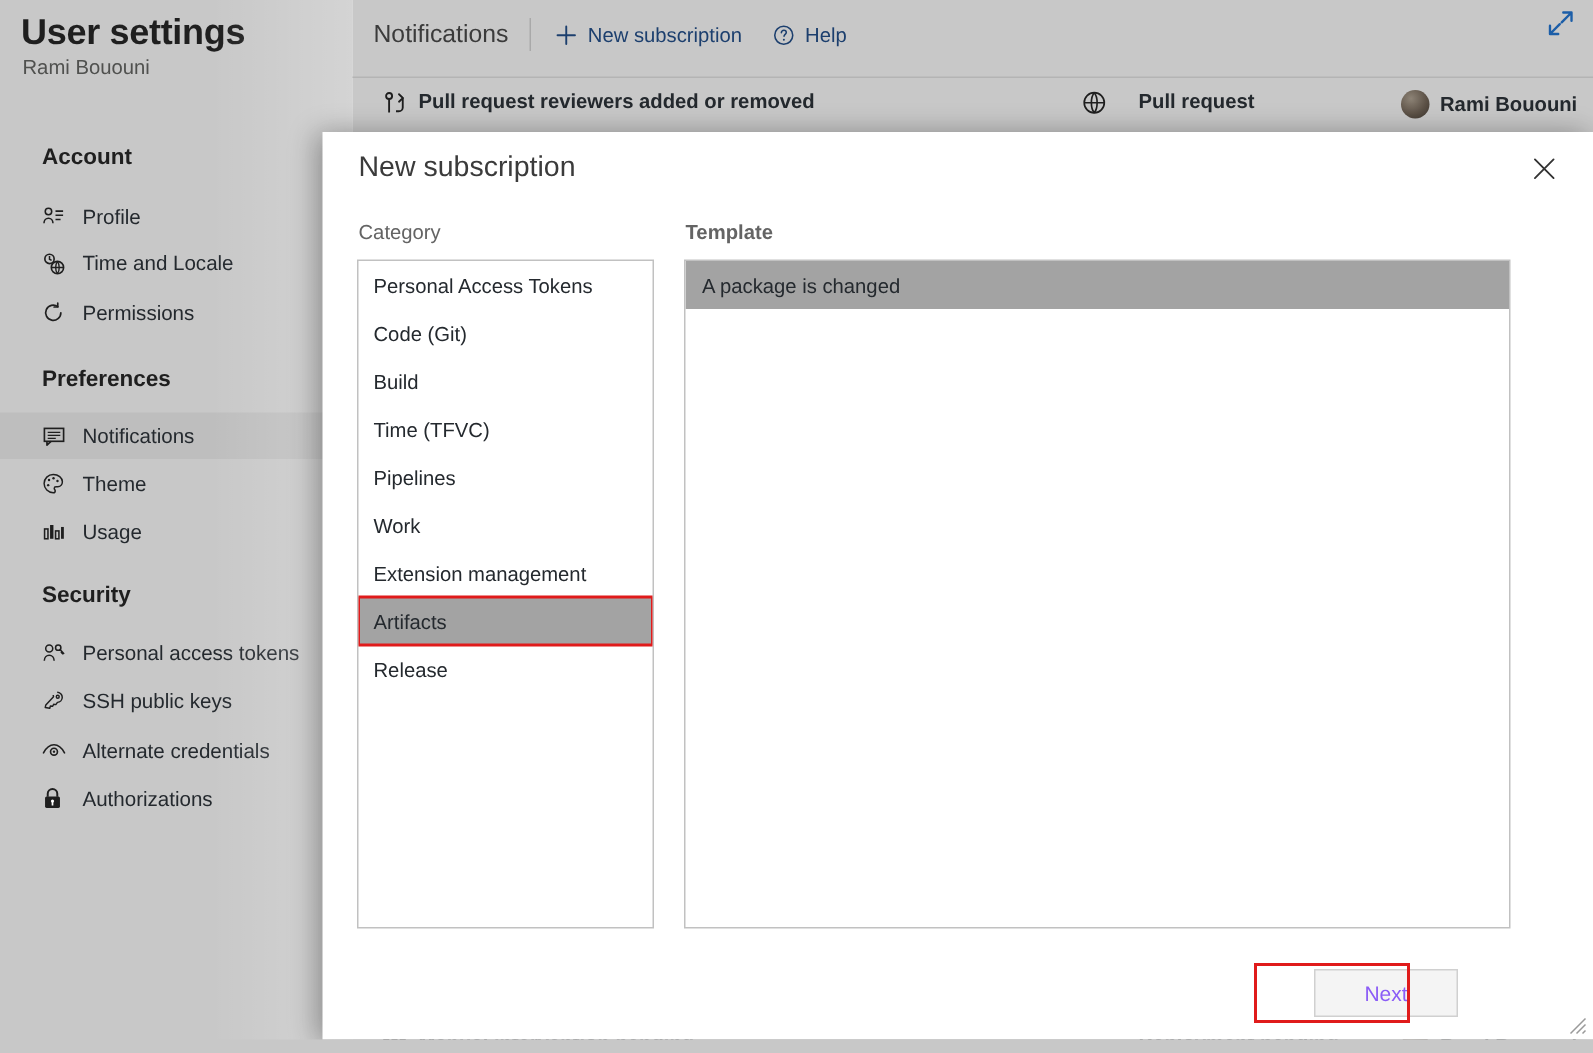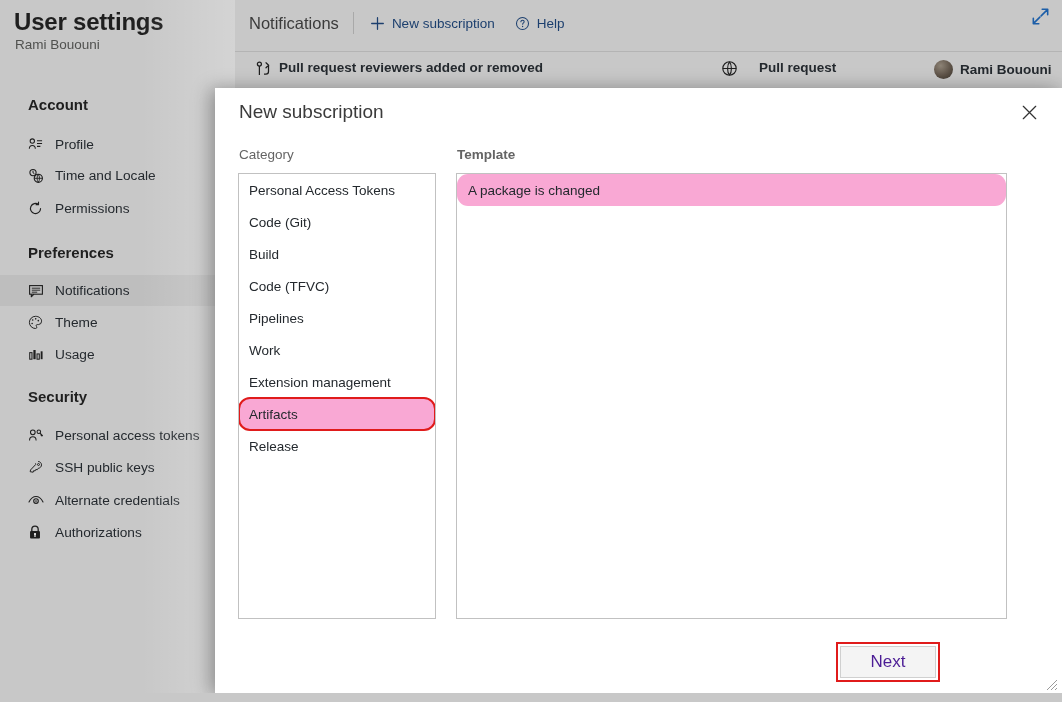--- a/index.html
+++ b/index.html
@@ -244,49 +244,49 @@
     height: 32px;
     display: flex;
     align-items: center;
     padding-left: 10px;
     font-size: 13.5px;
     color: #24292e;
     cursor: pointer;
     white-space: nowrap;
   }
   .list-option.selected {
-    background: #f9a8d4;
-    border-radius: 11px;
+    background: #a3a3a3;
   }
   .list-option.highlight-box {
     outline: 2.5px solid #e01b1b;
     outline-offset: -1px;
     position: relative;
     z-index: 2;
   }
   #template-list .list-option { padding-left: 11px; }
 
   .modal-footer {
     position: absolute;
     left: 0; top: 545px;
     width: 847px; height: 60px;
   }
   .btn {
     position: absolute;
     height: 32px;
     min-width: 92px;
     border: 1px solid #d0d0d0;
     background: #f4f4f4;
-    color: #4c1d95;
-    font-size: 17px;
+    color: #8b5cf6;
+    font-size: 14px;
     font-family: "Liberation Sans", sans-serif;
     display: flex;
     align-items: center;
     justify-content: center;
     cursor: pointer;
+    margin-left: 36px;
   }
   #next-button {
     left: 625px; top: 13px;
     width: 96px;
   }
   #cancel-button {
     left: 723px; top: 13px;
     width: 96px;
   }
   .red-ring {
@@ -541,21 +541,21 @@
         </svg>
     </div>
 
     <div class="field-label" style="left:24px; top:59px;">Category</div>
     <div class="field-label" style="left:242px; top:59px;font-weight:bold;">Template</div>
 
     <div class="listbox" id="category-list">
       <div class="list-option">Personal Access Tokens</div>
       <div class="list-option">Code (Git)</div>
       <div class="list-option">Build</div>
-      <div class="list-option">Code (TFVC)</div>
+      <div class="list-option">Time (TFVC)</div>
       <div class="list-option">Pipelines</div>
       <div class="list-option">Work</div>
       <div class="list-option">Extension management</div>
       <div class="list-option selected highlight-box">Artifacts</div>
       <div class="list-option">Release</div>
     </div>
 
     <div class="listbox" id="template-list">
       <div class="list-option selected">A package is changed</div>
     </div>

